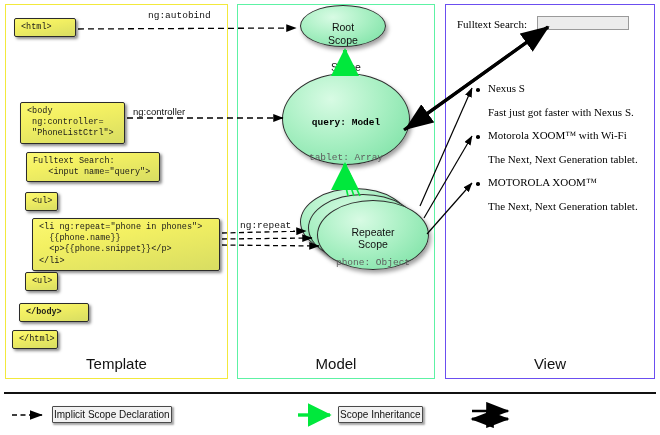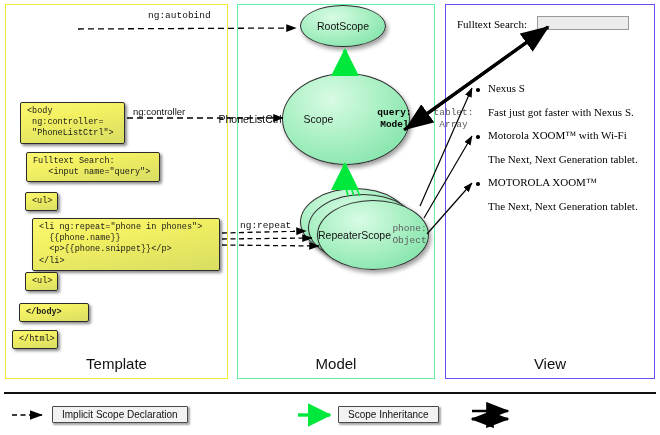--- a/index.html
+++ b/index.html
@@ -22,21 +22,21 @@
            box-shadow:2px 2px 3px rgba(0,0,0,.45);
            font-family:"Liberation Mono","DejaVu Sans Mono",monospace;
            font-size:8.5px;line-height:1.32;color:#1a1a1a;
            padding:3px 6px;white-space:pre;}
 
   
   .ellipse{position:absolute;box-sizing:border-box;border-radius:50%;
            border:1.6px solid #2e2e2e;
            background:radial-gradient(ellipse at 38% 28%,#d8fbe4 0%,#aaf0c4 45%,#74dfa0 100%);
            box-shadow:2px 3px 4px rgba(0,0,0,.38);
-           display:flex;flex-direction:row;align-items:center;justify-content:center;
+           display:flex;flex-direction:column;align-items:center;justify-content:flex-end;
            text-align:center;}
   .ell-title{font-family:"Liberation Sans",sans-serif;font-size:10.5px;color:#111;line-height:1.18;}
   .ell-prop{font-family:"Liberation Mono","DejaVu Sans Mono",monospace;font-size:9.5px;line-height:1.3;}
   .ell-prop.strong{font-weight:bold;color:#000;}
   .ell-prop.dim{color:#5e5e5e;}
 
   
   .view-label{position:absolute;font-family:"Liberation Serif",serif;font-size:11px;color:#000;}
   .view-input{position:absolute;box-sizing:border-box;background:#ececec;
               border:1px solid #9a9a9a;}
@@ -45,39 +45,40 @@
   .view-bullet{position:absolute;width:3.5px;height:3.5px;border-radius:50%;background:#000;}
   .view-snip{position:absolute;font-family:"Liberation Serif",serif;font-size:11px;color:#000;
              white-space:nowrap;}
 
   
   #legend-rule{position:absolute;left:4px;top:392px;width:652px;height:2px;background:#111;}
   .legend-box{position:absolute;box-sizing:border-box;background:#f2f2f2;
               border:1.4px solid #4a4a4a;border-radius:1px;
               box-shadow:1.5px 1.5px 2px rgba(0,0,0,.35);
               font-family:"Liberation Sans",sans-serif;font-size:10px;color:#111;
-              padding:2px 9px;white-space:nowrap;}
+              padding:2px 1px;white-space:nowrap;}
 
   svg.ov{position:absolute;left:0;top:0;width:660px;height:435px;pointer-events:none;}
 </style>
 </head>
 <body>
 
 <div id="root">
 
   <div class="panel" id="panel-template">
     <div class="panel-label">Template</div>
   </div>
   <div class="panel" id="panel-model">
     <div class="panel-label">Model</div>
   </div>
   <div class="panel" id="panel-view">
     <div class="panel-label">View</div>
   </div>
 
+  <div class="codebox" style="left:14px;top:18px;width:62px;">&lt;html&gt;</div>
 
   <div class="codebox" style="left:20px;top:102px;width:105px;">&lt;body
  ng:controller=
  "PhoneListCtrl"&gt;</div>
 
   <div class="codebox" style="left:26px;top:152px;width:134px;">Fulltext Search:
    &lt;input name="query"&gt;</div>
 
   <div class="codebox" style="left:25px;top:192px;width:33px;">&lt;ul&gt;</div>
 

